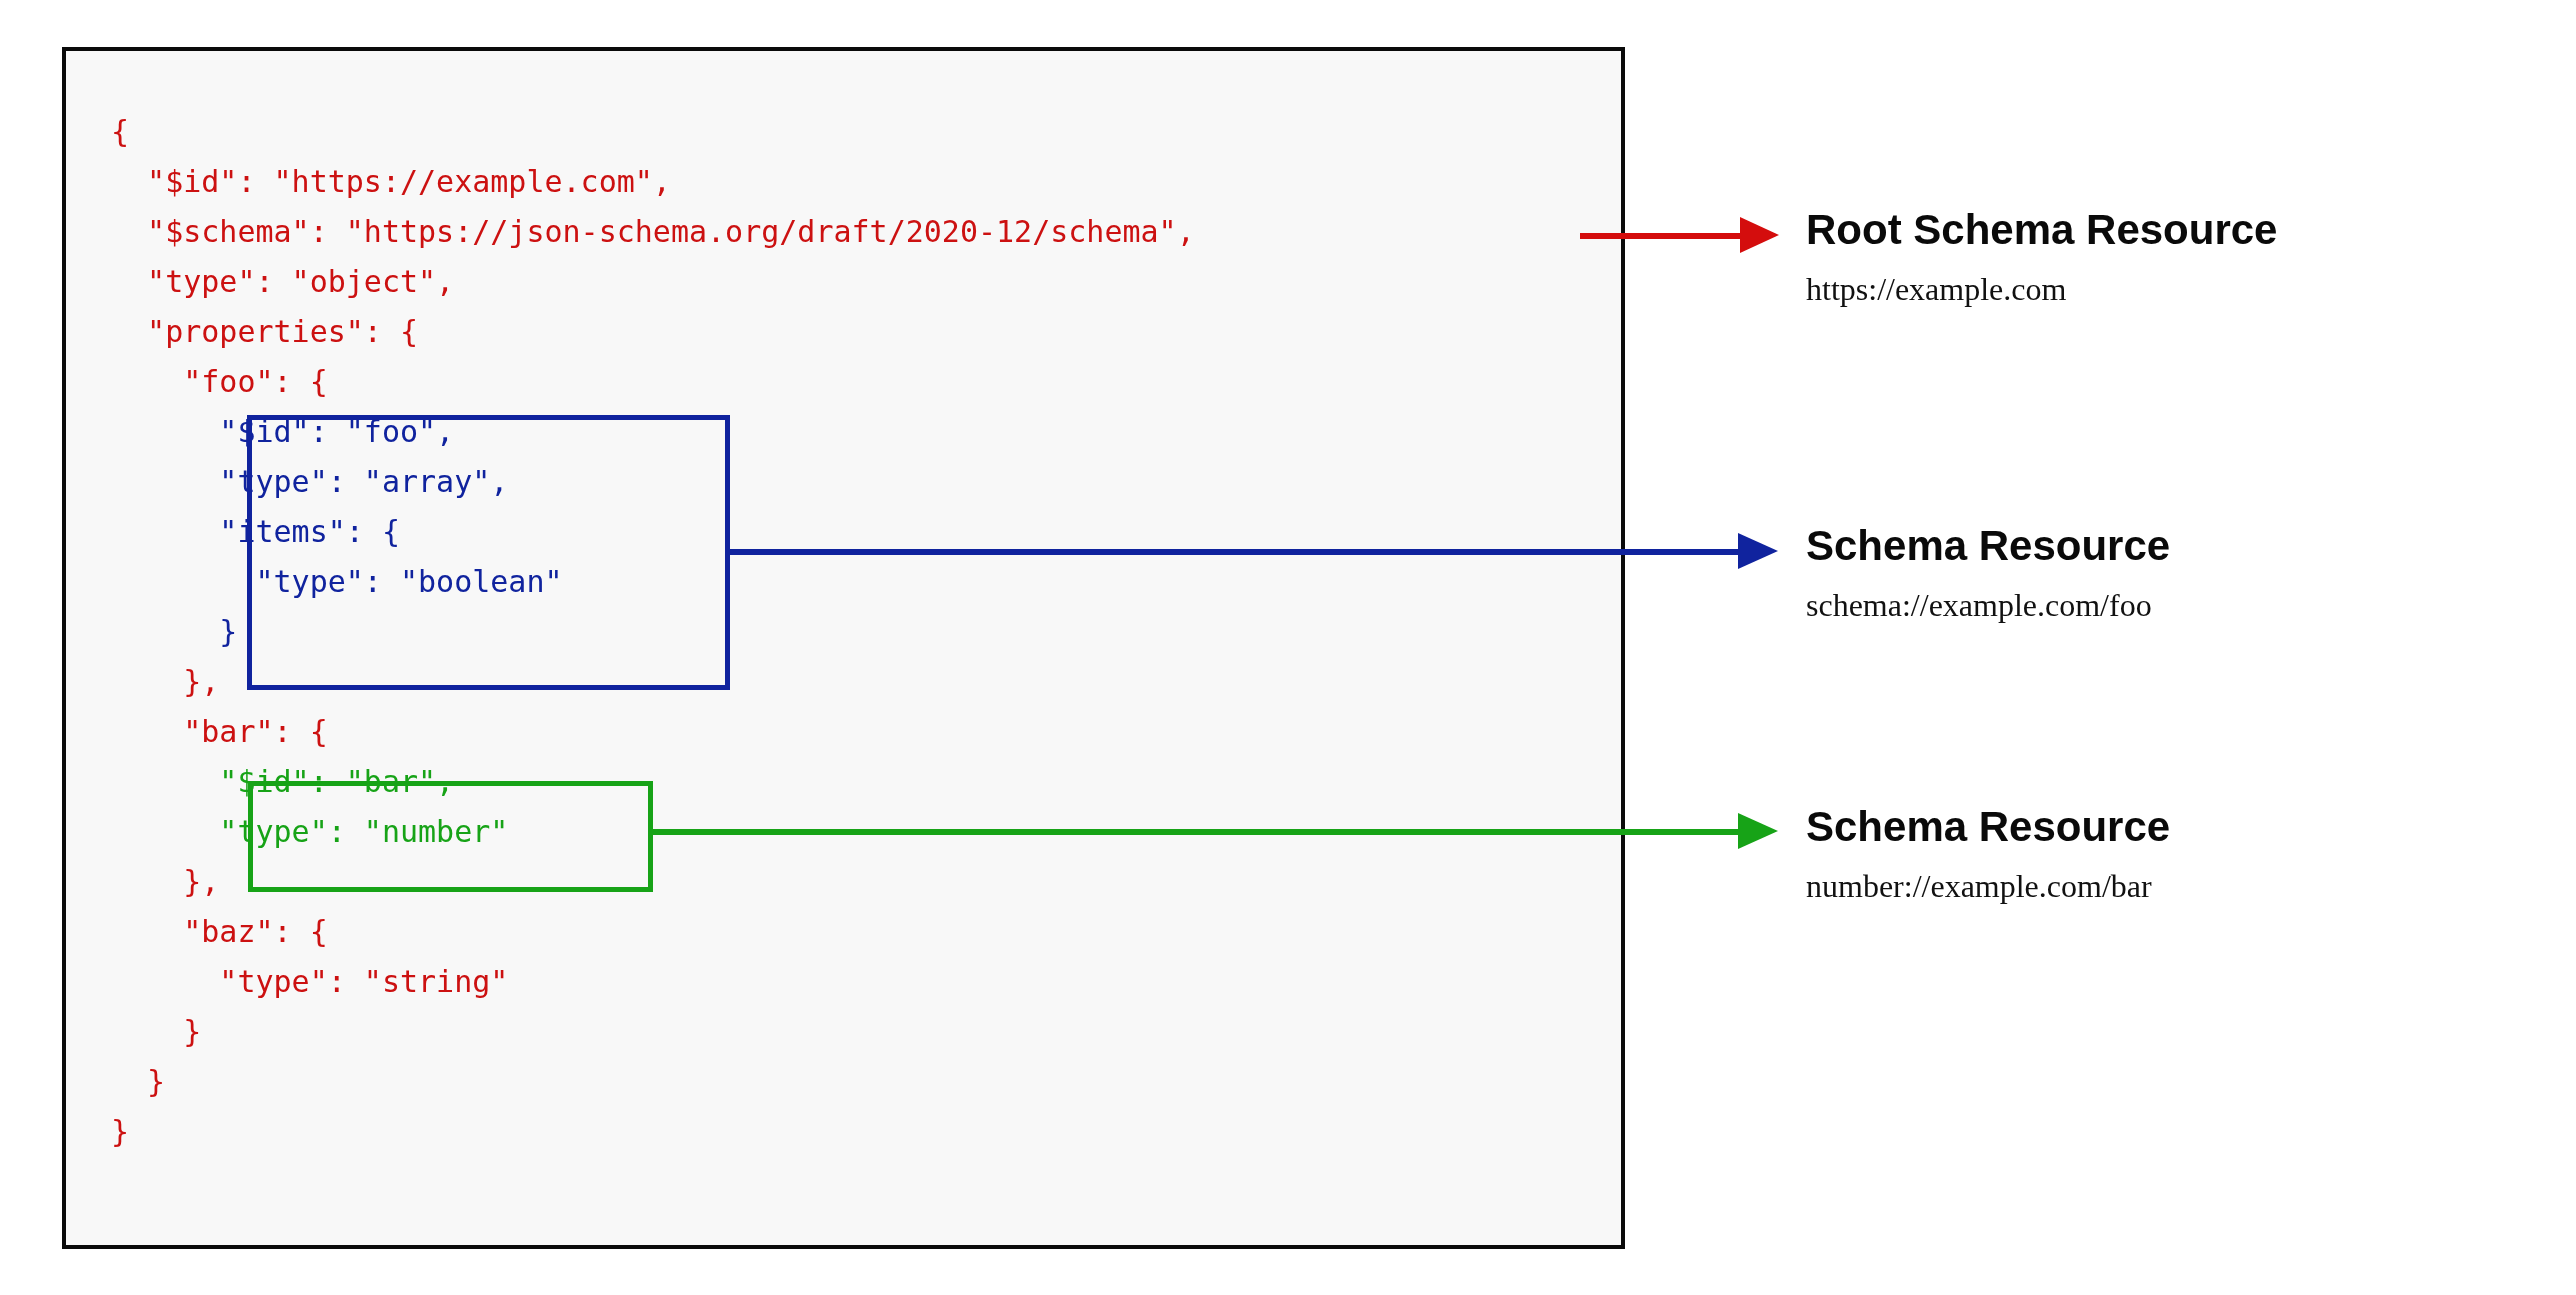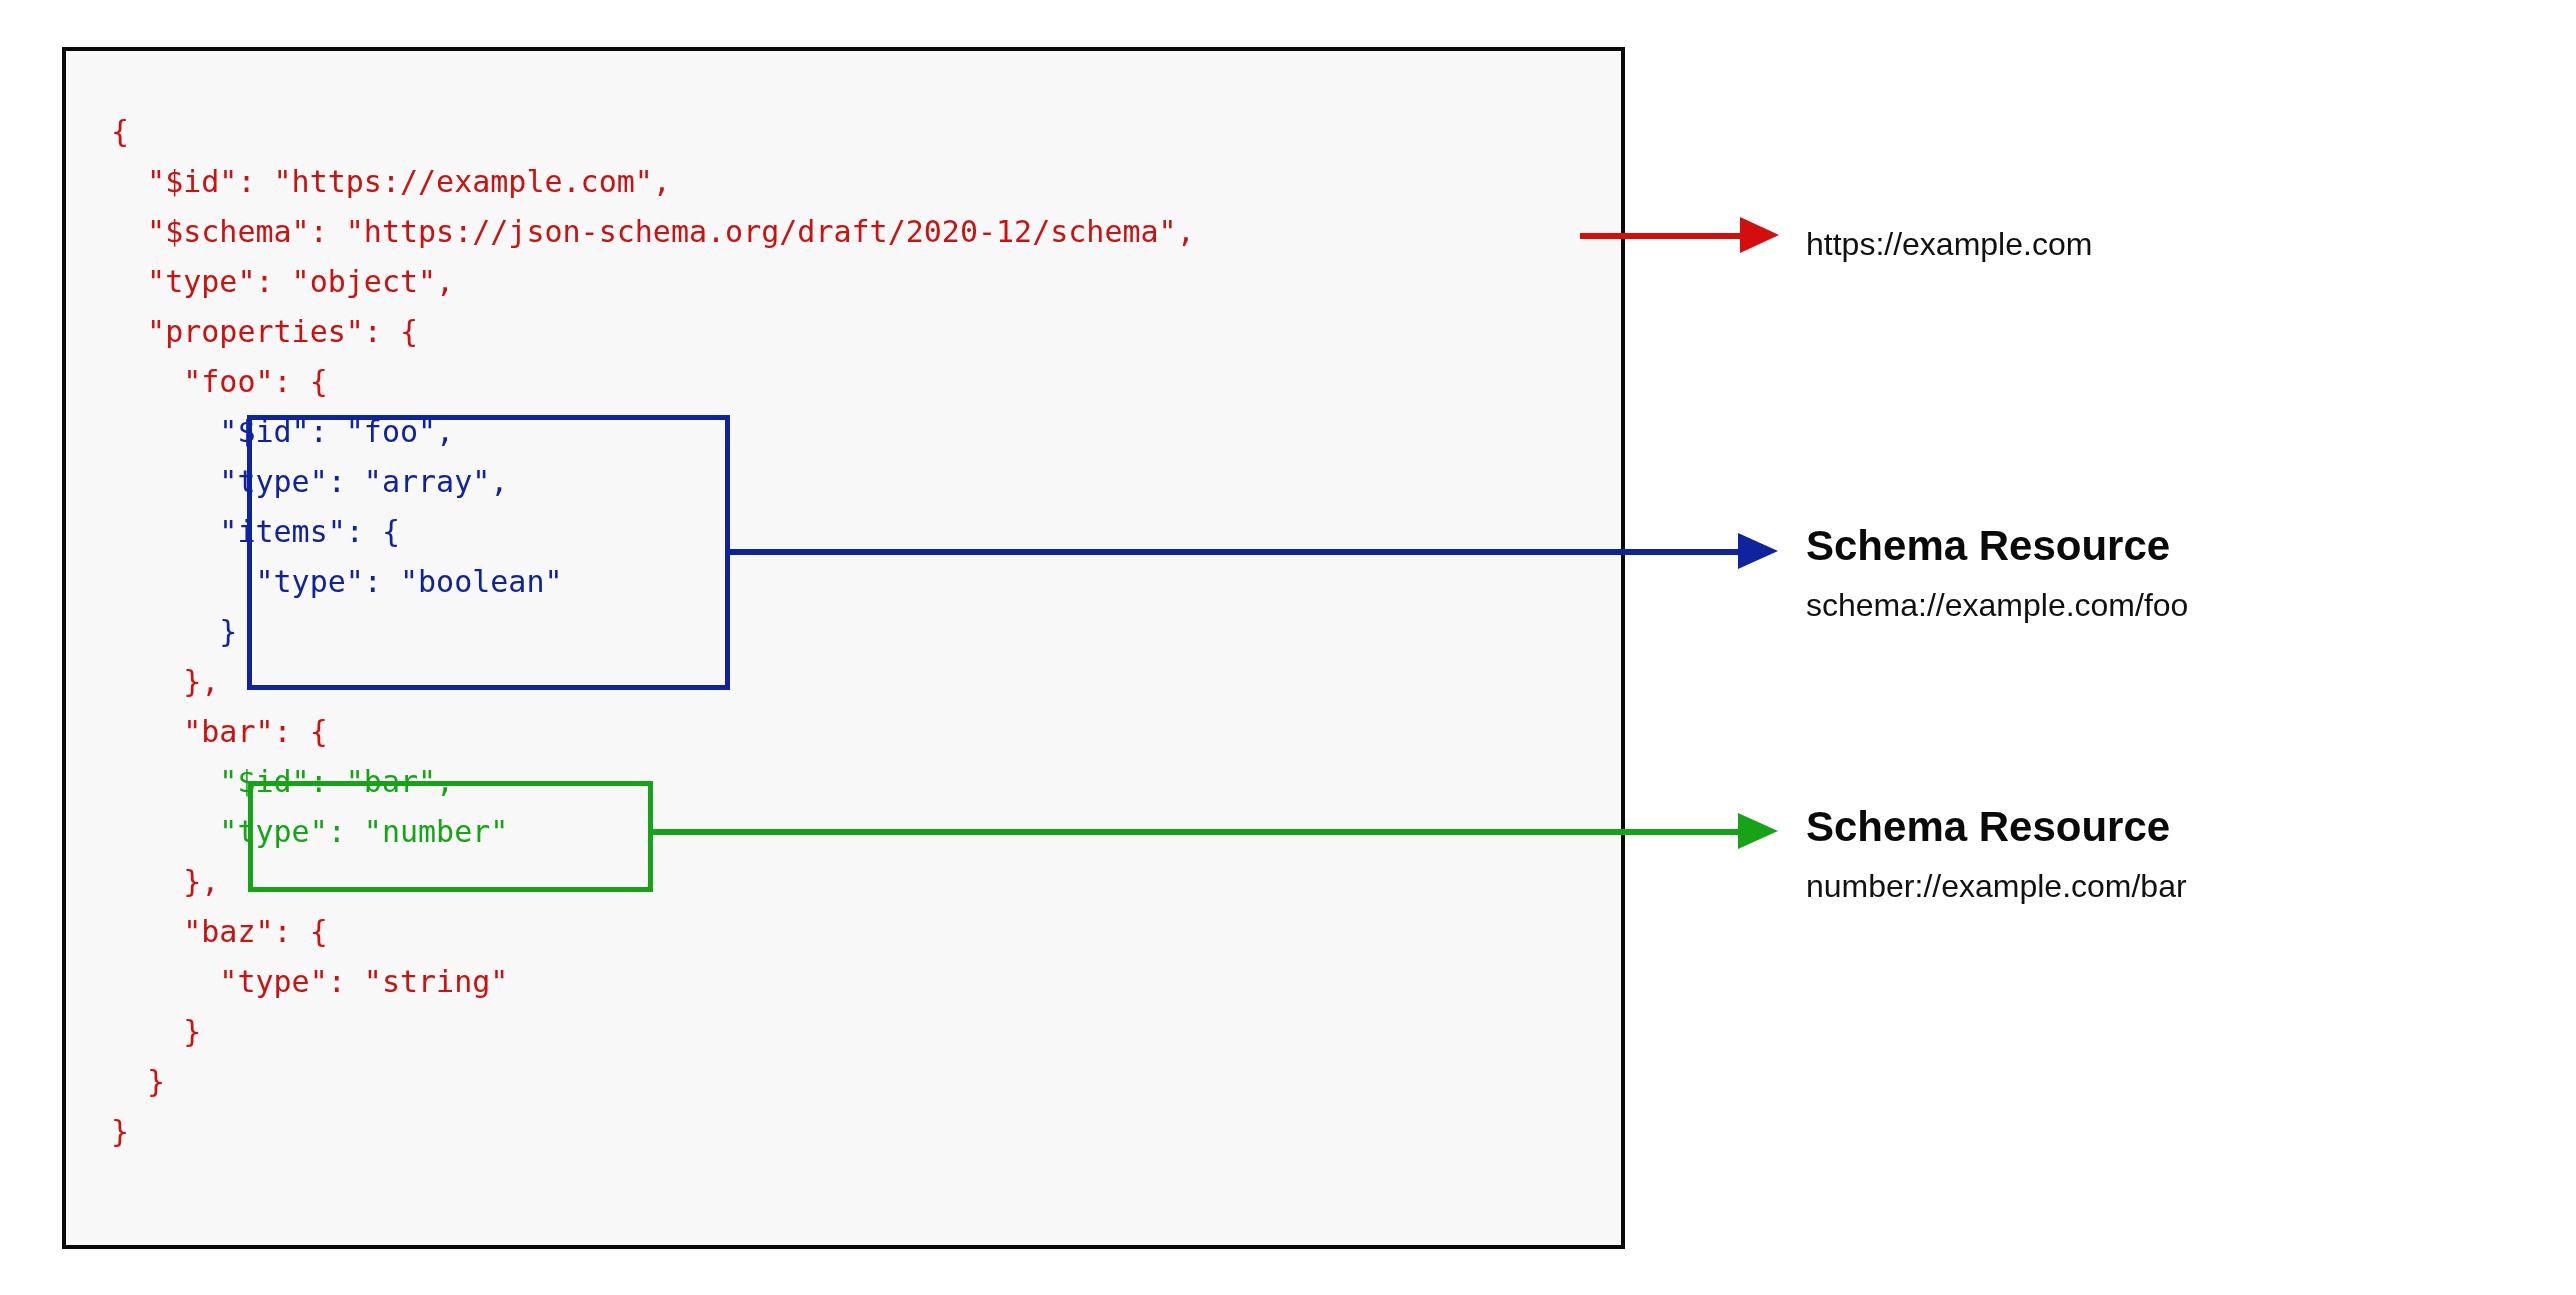--- a/index.html
+++ b/index.html
@@ -86,21 +86,21 @@
   .annot-title{
     font-family:"Liberation Sans", sans-serif;
     font-weight:bold;
     font-size:42px;
     color:#0a0a0a;
     line-height:45px;
     white-space:nowrap;
   }
   .annot-uri{
     margin-top:18.7px;
-    font-family:Liberation Sans, sans-serif;
+    font-family:Liberation Serif, serif;
     font-size:32px;
     color:#111111;
     line-height:36px;
     white-space:nowrap;
   }
   .annot-root{top:207px;}
   .annot-foo{top:523px;}
   .annot-bar{top:804px;}
 </style>
 </head>
@@ -122,20 +122,21 @@
   <div class="arrow arrow-blue">
     <div class="shaft"></div>
     <div class="head"></div>
   </div>
   <div class="arrow arrow-green">
     <div class="shaft"></div>
     <div class="head"></div>
   </div>
 
   <div class="annot annot-root">
+    <div class="annot-title">Root Schema Resource</div>
     <div class="annot-uri">https://example.com</div>
   </div>
 
   <div class="annot annot-foo">
     <div class="annot-title">Schema Resource</div>
     <div class="annot-uri">schema://example.com/foo</div>
   </div>
 
   <div class="annot annot-bar">
     <div class="annot-title">Schema Resource</div>

